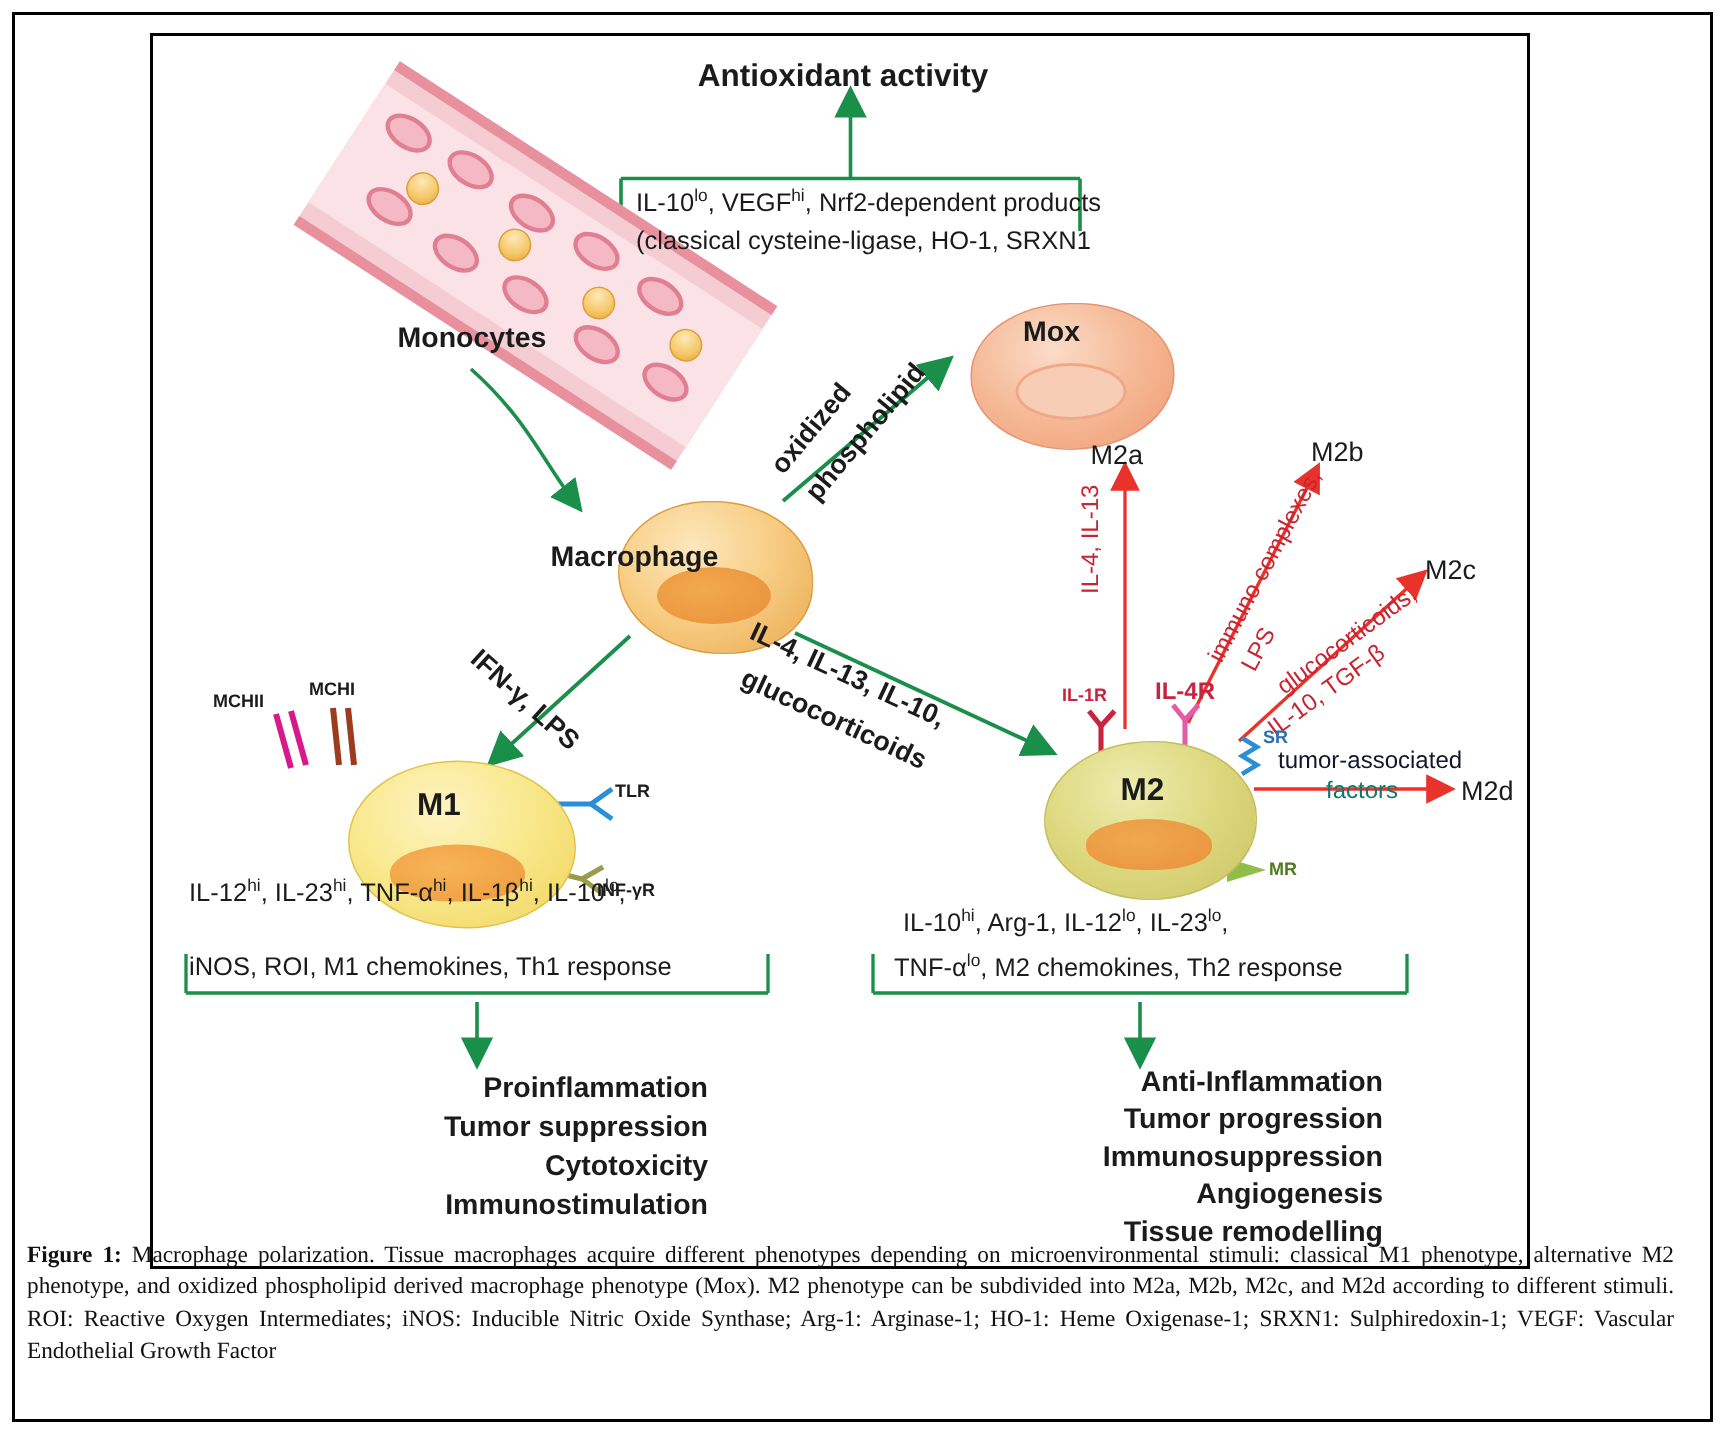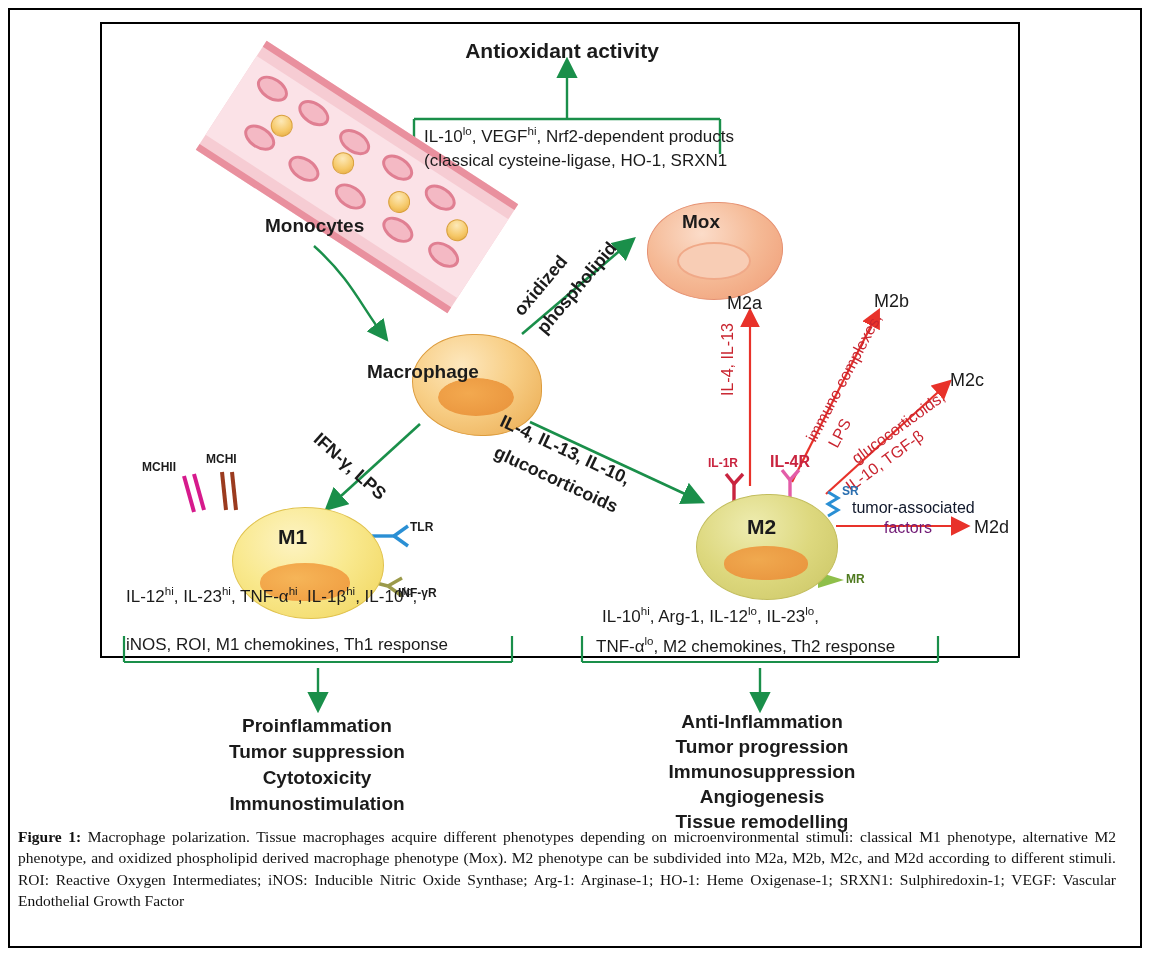--- a/index.html
+++ b/index.html
@@ -24,33 +24,33 @@
     width: 1134px;
     height: 940px;
     border: 2px solid #000;
     box-sizing: border-box;
   }
   #figure-panel {
     position: absolute;
     left: 100px;
     top: 22px;
     width: 920px;
-    height: 636px;
+    height: 824px;
     border: 2px solid #000;
     box-sizing: border-box;
     background: #fff;
   }
   .lbl {
     position: absolute;
     color: #1b1b1b;
     white-space: nowrap;
     line-height: 1.25;
   }
   .bold { font-weight: bold; }
-  .ctr { text-align: center; }
+  .ctr { text-align: right; }
   sup { font-size: 0.68em; vertical-align: super; }
 
   
   #vessel {
     position: absolute;
     left: 105px;
     top: 88px;
     width: 300px;
     height: 130px;
     transform: rotate(33deg);
@@ -328,21 +328,21 @@
     <div class="lbl" style="left:772px; top:266px; font-size:18px;">M2b</div>
     <div class="lbl" style="left:848px; top:345px; font-size:18px;">M2c</div>
     <div class="lbl" style="left:872px; top:492px; font-size:18px;">M2d</div>
 
     <div class="lbl" style="left:616px; top:372px; font-size:16px; color:#c9242f; transform:rotate(-90deg); transform-origin:left top;">IL-4, IL-13</div>
     <div class="lbl" style="left:700px; top:412px; font-size:16px; color:#c9242f; transform:rotate(-62deg); transform-origin:left top;">immuno complexes,</div>
     <div class="lbl" style="left:722px; top:418px; font-size:16px; color:#c9242f; transform:rotate(-62deg); transform-origin:left top;">LPS</div>
     <div class="lbl" style="left:746px; top:428px; font-size:16px; color:#c9242f; transform:rotate(-36deg); transform-origin:left top;">glucocorticoids,</div>
     <div class="lbl" style="left:740px; top:456px; font-size:16px; color:#c9242f; transform:rotate(-36deg); transform-origin:left top;">IL-10, TGF-β</div>
     <div class="lbl" style="left:750px; top:474px; font-size:16px; color:#0f172a;">tumor-associated</div>
-    <div class="lbl" style="left:782px; top:494px; font-size:16px; color:#701a75;">factors</div>
+    <div class="lbl" style="left:782px; top:494px; font-size:16px; color:#0f766e;">factors</div>
 
     <div class="lbl bold" style="left:40px; top:436px; font-size:12px;">MCHII</div>
     <div class="lbl bold" style="left:104px; top:428px; font-size:12px;">MCHI</div>
     <div class="lbl bold" style="left:308px; top:496px; font-size:12px;">TLR</div>
     <div class="lbl bold" style="left:296px; top:562px; font-size:12px;">INF-γR</div>
 
     <div class="lbl bold" style="left:606px; top:432px; font-size:12px; color:#c9243f;">IL-1R</div>
     <div class="lbl bold" style="left:668px; top:428px; font-size:16px; color:#c9243f;">IL-4R</div>
     <div class="lbl bold" style="left:740px; top:460px; font-size:12px; color:#2a6fb0;">SR</div>
     <div class="lbl bold" style="left:744px; top:548px; font-size:12px; color:#4f7a1f;">MR</div>

